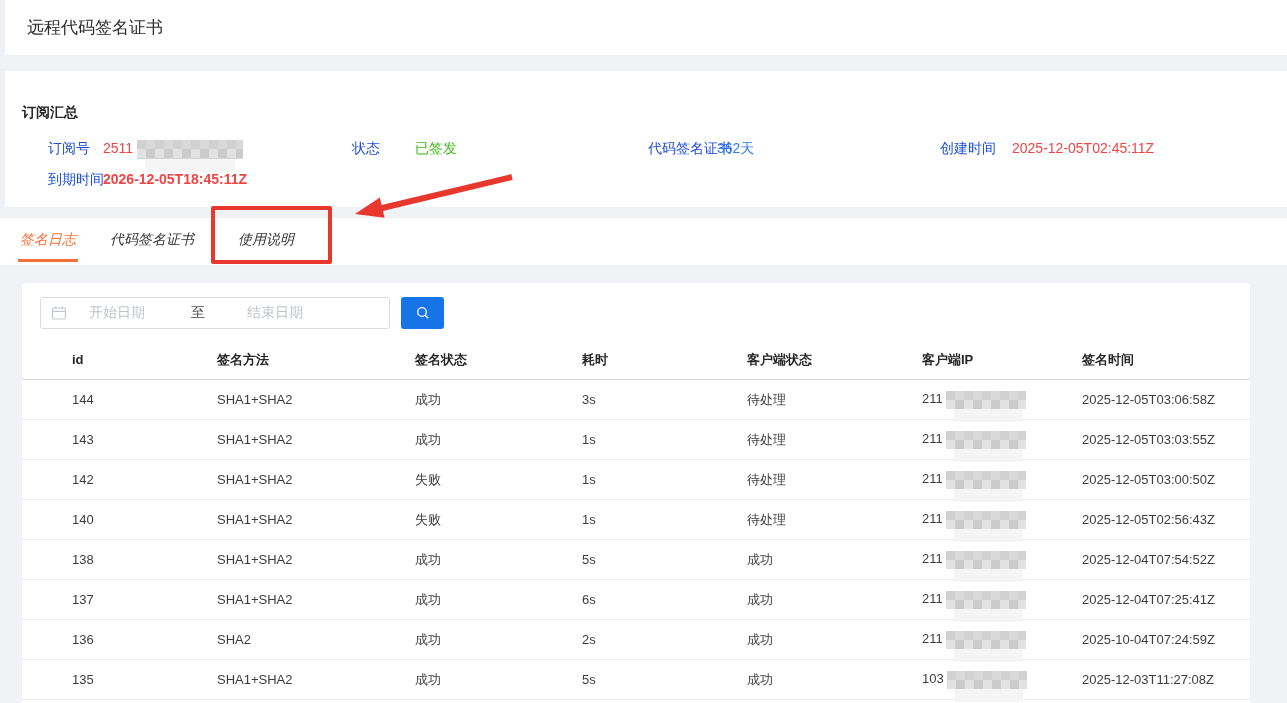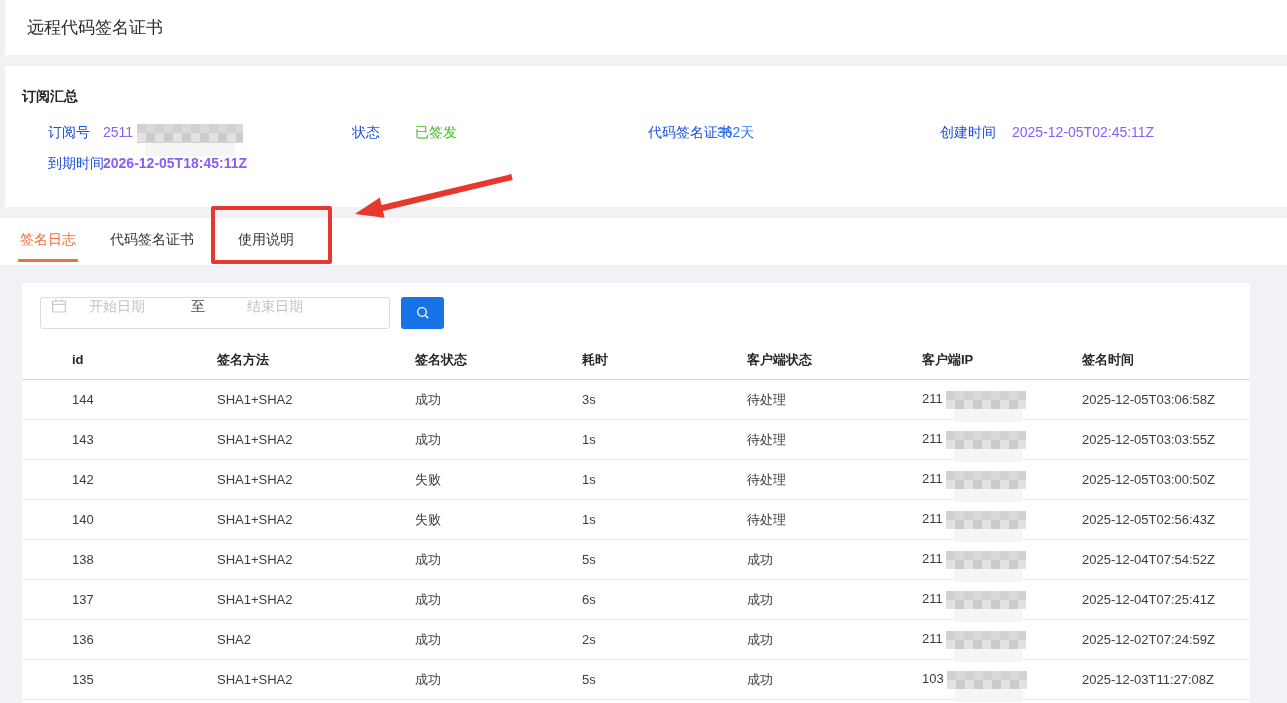--- a/index.html
+++ b/index.html
@@ -18,58 +18,58 @@
 
   
   .title-bar { left:10px; top:0; width:1282px; height:55px; background:#fff; }
   .page-title { left:17px; top:16px; font-size:17px; color:#2b2b2b; }
 
   .band { left:0; width:1287px; background:#f0f2f5; }
   .band1 { top:55px; height:16px; }
   .band2 { top:207px; height:11px; }
 
   
-  .sub-section { left:5px; top:66px; width:1282px; height:104px; background:#fff; }
+  .sub-section { left:5px; top:82px; width:1282px; height:104px; background:#fff; }
   .section-title { left:17px; top:22px; font-size:14px; font-weight:bold; color:#262626; }
   .f-label { font-size:14px; color:#1d4ed8; }
-  .f-value { font-size:14px; color:#8b5cf6; }
+  .f-value { font-size:14px; color:#ef4444; }
   .green { color:#3eb818; }
   .blue  { color:#2c7df0;text-align:right; }
 
   .mosaic {
     display:inline-block; vertical-align:middle; position:relative;
     background-image:conic-gradient(#d9d9d9 0 25%, #cbcbcb 25% 50%, #e2e2e2 50% 75%, #d1d1d1 75% 100%);
     background-size:18px 18px;
   }
   .mosaic::after {
     content:""; position:absolute; left:8px; top:100%;
     width:85%; height:13px; background:#f5f5f6;
   }
   .mosaic-sub { width:106px; height:19px; margin-left:4px; }
   .mosaic-ip  { width:80px;  height:18px; margin-left:3px; z-index:2; }
 
   
   .tabs-row { left:0; top:218px; width:1287px; height:47px; background:#fff; }
-  .tab { position:absolute; top:13px; font-size:14px; color:#333; cursor:pointer; }
+  .tab { position:absolute; top:13px; font-size:14px; color:#333; cursor:pointer;font-style:italic; }
   .tab-active { color:#f2703a; }
   .tab-underline { position:absolute; left:18px; top:41px; width:60px; height:3px; background:#f2703a; }
 
   
   .anno-box { left:211px; top:206px; width:121px; height:58px; border:4px solid #e8372c; border-radius:2px; z-index:6; background:transparent; }
   .anno-arrow { left:340px; top:162px; width:180px; height:62px; z-index:6; }
 
   
   .content-bg { left:0; top:265px; width:1287px; height:438px; background:#f0f2f5; }
   .card { left:22px; top:283px; width:1228px; height:420px; background:#fff; border-radius:3px 3px 0 0; }
 
   
   .date-range {
     position:absolute; left:18px; top:14px; width:350px; height:32px;
     border:1px solid #d9dce0; border-radius:3px; background:#fff;
-    display:flex; font-size:14px;
+    display:flex; align-items:center; font-size:14px;
   }
   .cal-icon { margin-left:10px; width:16px; height:16px; flex:0 0 16px; }
   .ph { color:#bfc3cc; }
   .d-start { margin-left:22px; }
   .d-sep { margin-left:46px; color:#4a4a4a; }
   .d-end { margin-left:42px; }
   .search-btn {
     position:absolute; left:379px; top:14px; width:43px; height:32px;
     background:#1673e8; border:none; border-radius:3px; cursor:pointer;
     display:flex; align-items:center; justify-content:center;
@@ -223,21 +223,21 @@
       <div class="cell">2025-12-04T07:25:41Z</div>
     </div>
 
     <div class="trow">
       <div class="cell">136</div>
       <div class="cell">SHA2</div>
       <div class="cell">成功</div>
       <div class="cell">2s</div>
       <div class="cell">成功</div>
       <div class="cell"><span>211</span><span class="mosaic mosaic-ip"></span></div>
-      <div class="cell">2025-12-02T07:24:59Z</div>
+      <div class="cell">2025-10-04T07:24:59Z</div>
     </div>
 
     <div class="trow">
       <div class="cell">135</div>
       <div class="cell">SHA1+SHA2</div>
       <div class="cell">成功</div>
       <div class="cell">5s</div>
       <div class="cell">成功</div>
       <div class="cell"><span>103</span><span class="mosaic mosaic-ip"></span></div>
       <div class="cell">2025-12-03T11:27:08Z</div>

